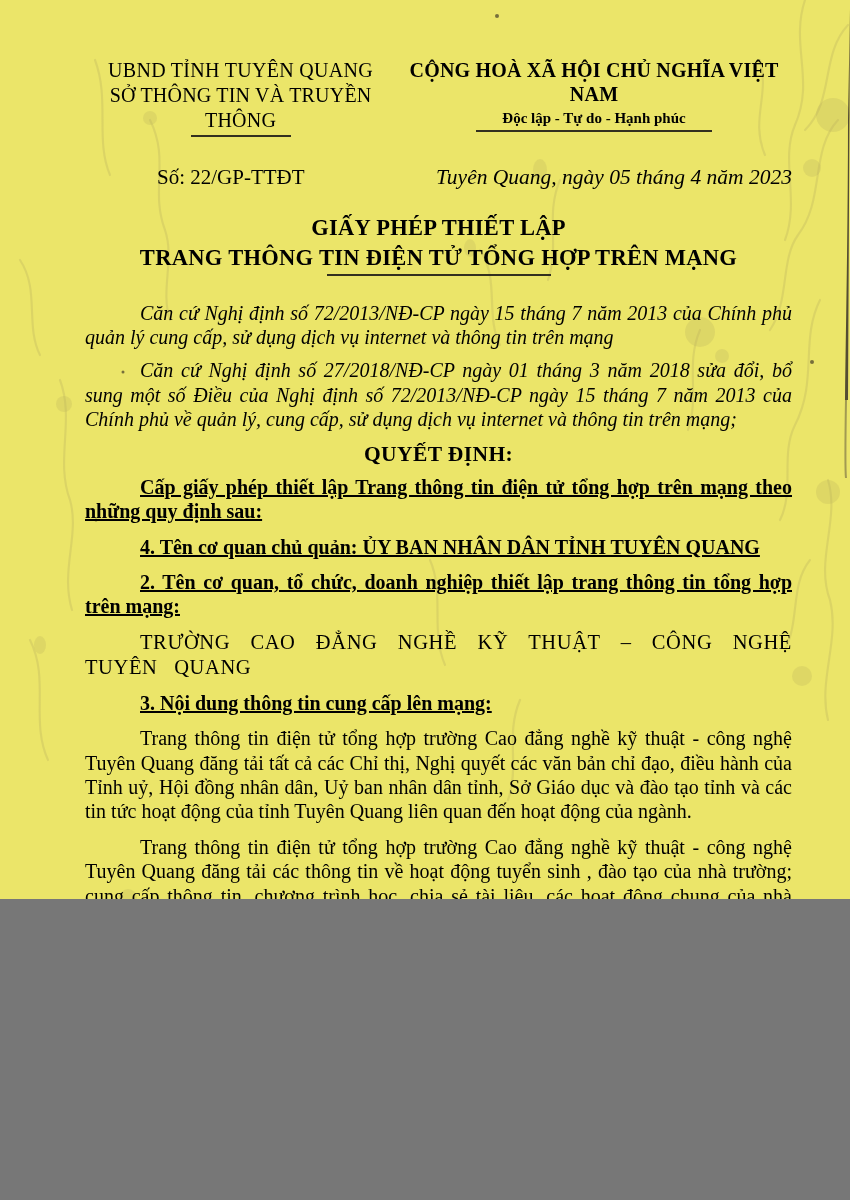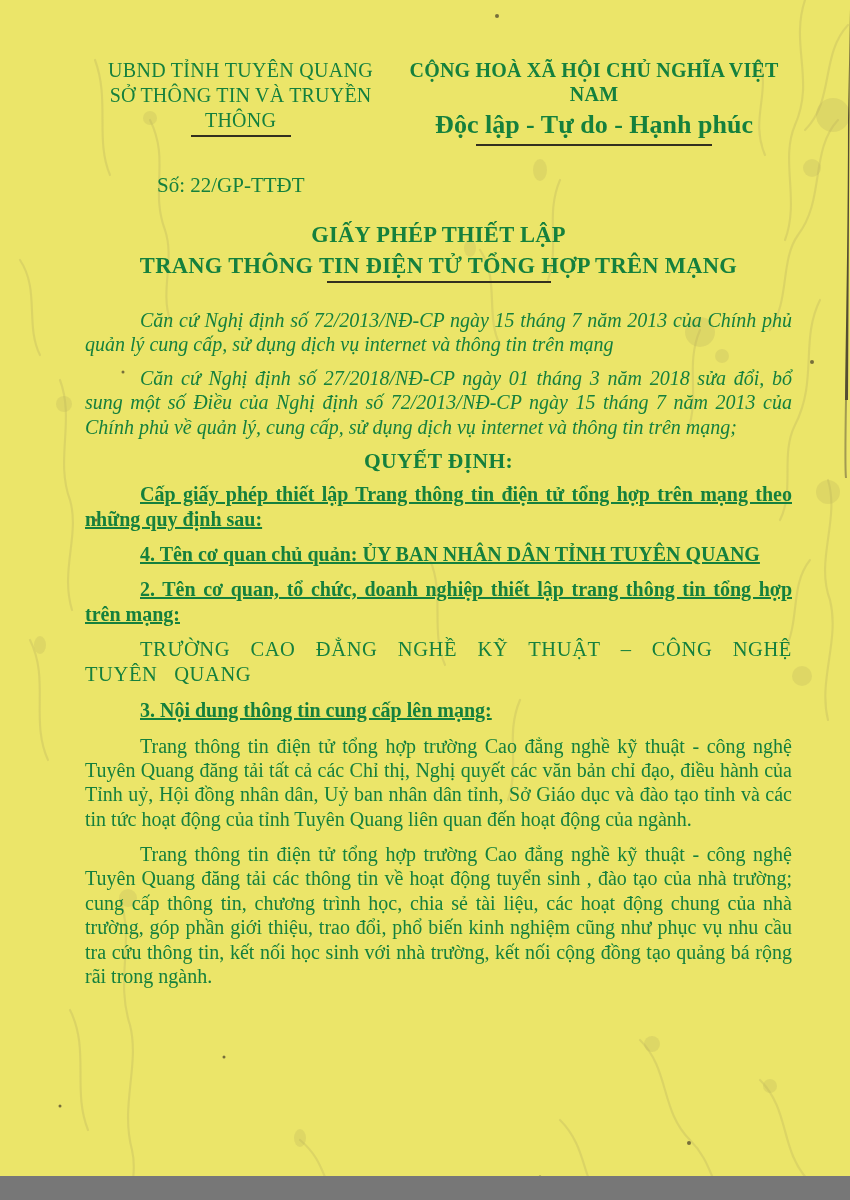--- a/index.html
+++ b/index.html
@@ -1,42 +1,42 @@
 <!DOCTYPE html>
 <html><head>
 <meta charset="utf-8">
 <style>
   html,body{margin:0;padding:0;background:#777;}
   .page{
     position:relative;
-    width:850px;height:1176px;
+    width:850px;height:899px;
     margin:0 auto;
     background:#ebe569;
     overflow:hidden;
     font-family:"Liberation Serif","DejaVu Serif",serif;
-    color:#15803d;
+    color:#000000;
   }
   .wm{position:absolute;inset:0;pointer-events:none;}
   .artifacts{position:absolute;inset:0;pointer-events:none;}
   .doc{
     position:relative;z-index:2;
     padding:58px 58px 0 85px;
     font-size:20px;line-height:1.22;
   }
   
   .hdr{display:flex;align-items:flex-start;}
   .hdr-left{width:44%;text-align:center;}
   .hdr-right{width:56%;text-align:center;}
   .hdr-l1{font-size:20px;letter-spacing:.3px;}
   .hdr-l2{font-size:20px;font-weight:normal;letter-spacing:.2px;margin-top:1px;}
   .rule{height:2px;background:#33301f;margin:3px auto 0;}
   .rule-left{width:100px;}
   .rule-right{width:236px;}
   .hdr-r1{font-size:20px;font-weight:bold;letter-spacing:.2px;}
-  .hdr-r2{font-size:26px;font-weight:bold;margin-top:2px;}
+  .hdr-r2{font-size:15px;font-weight:bold;margin-top:2px;}
   
   .meta{display:flex;align-items:baseline;margin-top:27px;}
   .doc-number{margin-left:72px;font-size:21px;}
   .date-line{margin-left:auto;font-style:italic;font-size:21.5px;}
   
   .title{margin-top:23px;text-align:center;font-weight:bold;}
   .title-l1{font-size:22.5px;letter-spacing:.3px;}
   .title-l2{font-size:22.5px;letter-spacing:.3px;margin-top:3px;}
   .rule-title{width:224px;margin-top:2px;}
   .issuer{margin-top:31px;text-align:center;font-weight:bold;font-size:21.5px;letter-spacing:.3px;}
@@ -126,20 +126,21 @@
       </div>
       <div class="hdr-right">
         <div class="hdr-r1">CỘNG HOÀ XÃ HỘI CHỦ NGHĨA VIỆT NAM</div>
         <div class="hdr-r2">Độc lập - Tự do - Hạnh phúc</div>
         <div class="rule rule-right"></div>
       </div>
     </div>
 
     <div class="meta">
       <div class="doc-number">Số: 22/GP-TTĐT</div>
+      <div class="date-line">Tuyên Quang, ngày 05 tháng 4  năm 2023</div>
     </div>
 
     <div class="title">
       <div class="title-l1">GIẤY PHÉP THIẾT LẬP</div>
       <div class="title-l2">TRANG THÔNG TIN ĐIỆN TỬ TỔNG HỢP TRÊN MẠNG</div>
       <div class="rule rule-title"></div>
     </div>
 
 
     <div class="preamble">

